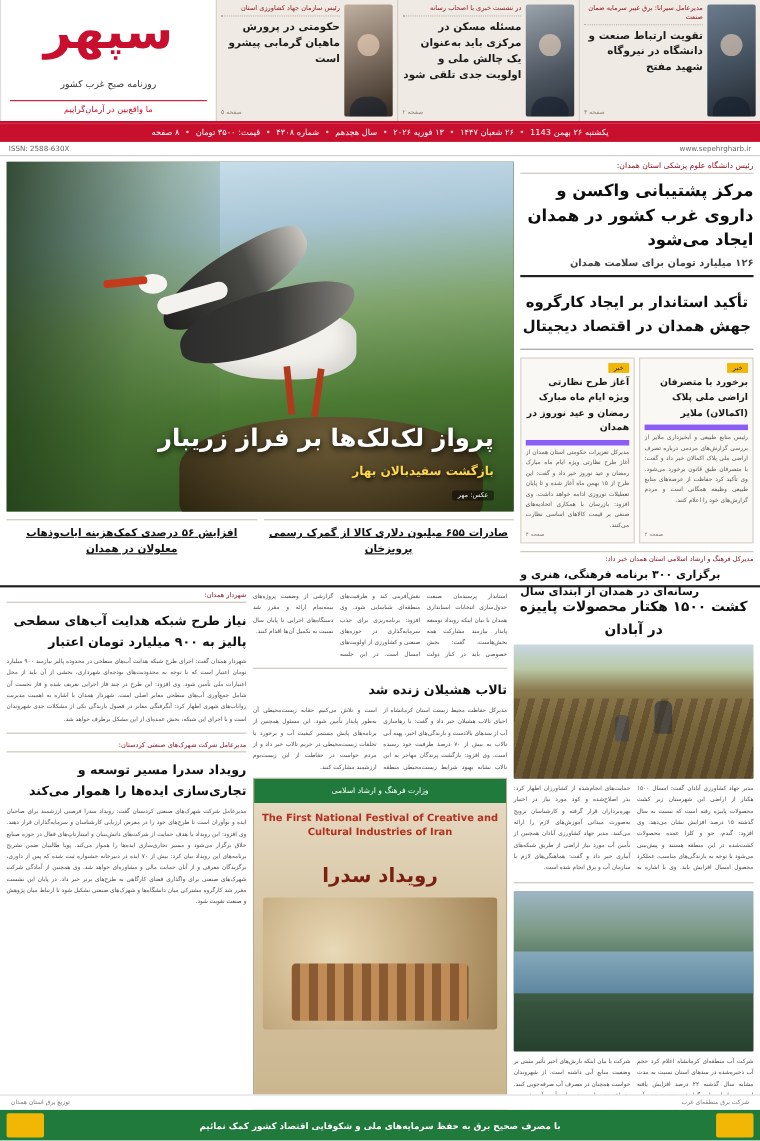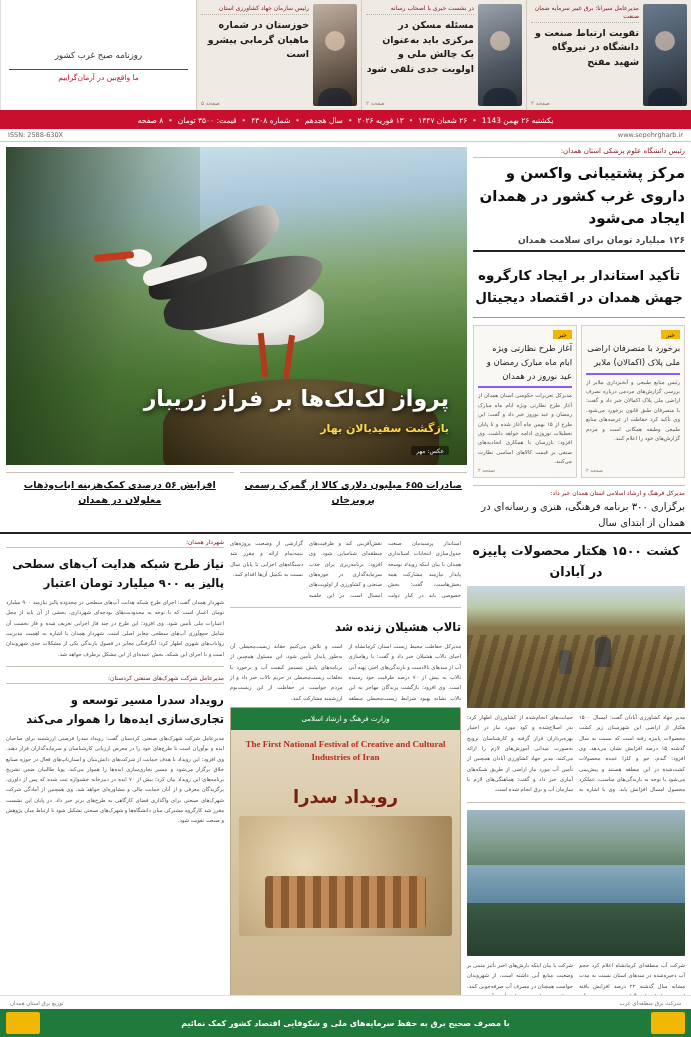--- a/index.html
+++ b/index.html
@@ -221,25 +221,25 @@
   .brief-tag {
     align-self: flex-start;
     background: #f2b705;
     color: #222;
     font-size: 6px;
     padding: 1px 5px;
     margin-bottom: 3px;
   }
   .brief-title {
     font-size: 8.5px;
-    font-weight: normal;
+    font-weight: bold;
     line-height: 1.6;
     text-align: right;
     color: #1a1a1a;
-    border-bottom: 2px solid #8b5cf6;
+    border-bottom: 5px solid #8b5cf6;
     padding-bottom: 3px;
   }
   .brief-body {
     font-size: 5.4px;
     line-height: 1.75;
     color: #555;
     text-align: justify;
     margin-top: 3px;
     overflow: hidden;
   }
@@ -255,22 +255,22 @@
     margin-top: 3px;
     padding-top: 3px;
   }
   .culture-kicker {
     font-size: 6px;
     color: #8b1622;
     text-align: right;
   }
   .culture-head {
     font-size: 10px;
-    font-weight: normal;
-    text-align: right;
+    font-weight: bold;
+    text-align: left;
     line-height: 1.6;
     margin-top: 3px;
     color: #111;
   }
 
   
   .hero {
     position: relative;
     height: 318px;
     overflow: hidden;
@@ -469,21 +469,20 @@
     display: flex; align-items: center; justify-content: center;
   }
   .poster-title {
     position: absolute; left: 0; right: 0; top: 30px;
     text-align: center;
     font-size: 9px;
     font-weight: bold;
     color: #b3301f;
     line-height: 1.5;
     padding: 0 6px;
-    font-family: Liberation Serif, serif;
   }
   .poster-main {
     position: absolute; left: 0; right: 0; top: 78px;
     text-align: center;
     font-size: 18px;
     font-weight: bold;
     color: #7a1f12;
   }
   .poster-art {
     position: absolute; left: 8px; right: 8px; top: 108px; height: 120px;
@@ -573,26 +572,27 @@
         <div class="teaser-kicker">در نشست خبری با اصحاب رسانه</div>
         <div class="teaser-title">مسئله مسکن در مرکزی باید به‌عنوان یک چالش ملی و اولویت جدی تلقی شود</div>
         <div class="teaser-more">صفحه ۲</div>
       </div>
     </div>
 
     <div class="teaser">
       <div class="teaser-photo p3"></div>
       <div class="teaser-text">
         <div class="teaser-kicker">رئیس سازمان جهاد کشاورزی استان</div>
-        <div class="teaser-title">خوزستان در شماره ماهیان گرمابی پیشرو است</div>
+        <div class="teaser-title">حکومتی در پرورش ماهیان گرمابی پیشرو است</div>
         <div class="teaser-more">صفحه ۵</div>
       </div>
     </div>
 
     <div class="masthead-block">
+      <div class="masthead-logo">سپهر</div>
       <div class="masthead-sub">روزنامه صبح غرب کشور</div>
       <div class="masthead-slogan">ما واقع‌بین در آرمان‌گراییم</div>
     </div>
 
   </div>
 
   <div class="dateline">
     <span>یکشنبه ۲۶ بهمن 1143</span>
     <span class="sep">•</span>
     <span>۲۶ شعبان ۱۴۴۷</span>

